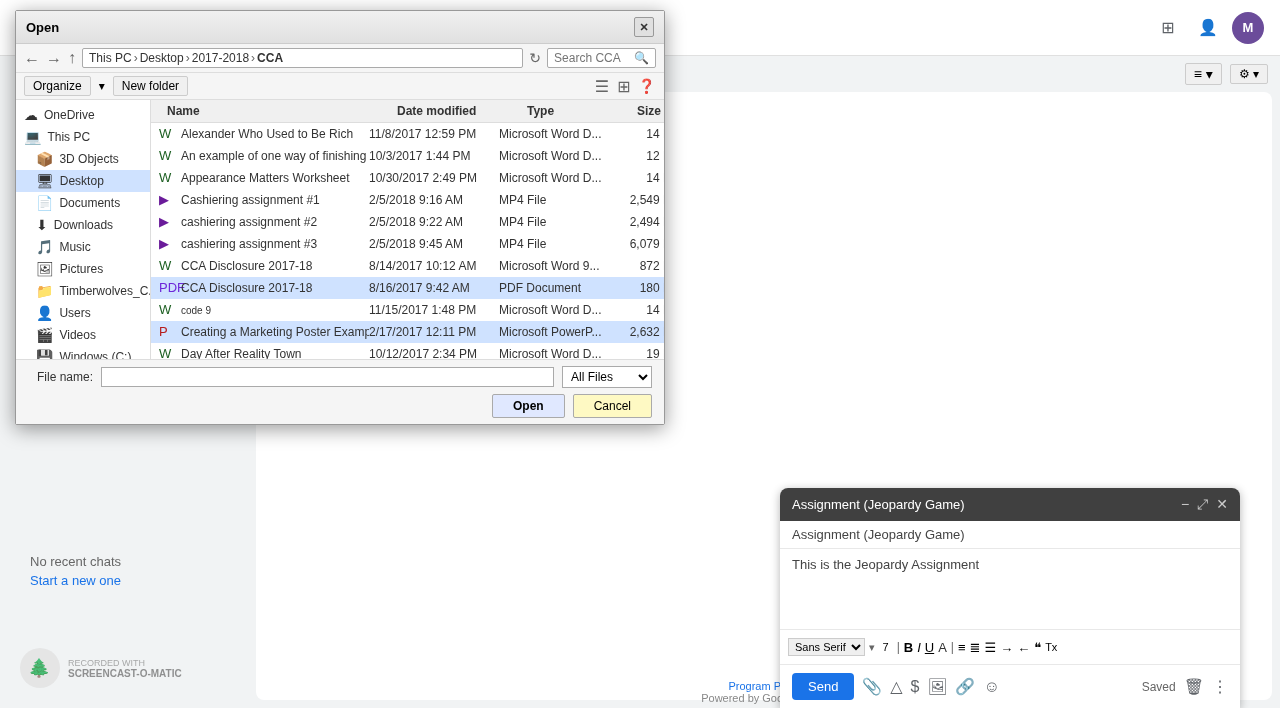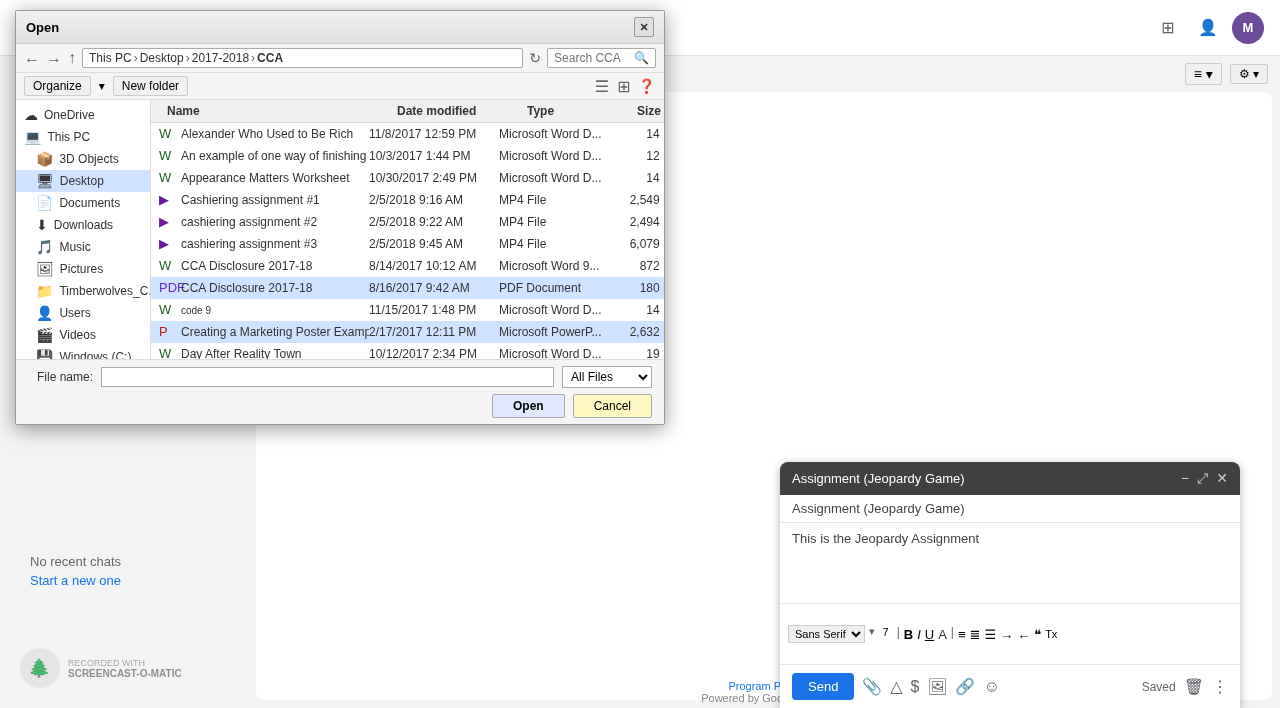--- a/index.html
+++ b/index.html
@@ -213,21 +213,21 @@
       <span class="compose-header-icon">✕</span>
     </div>
   </div>
   <div class="compose-field">
     <span>Assignment (Jeopardy Game)</span>
   </div>
   <div class="compose-body">
     <span>This is the Jeopardy Assignment</span>
   </div>
 
-  <div style="padding: 21px 8px; display:flex; gap:4px; border-top:1px solid #e8e8e8; font-size:12px;">
+  <div style="padding: 8px 8px; display:flex; align-items:center; gap:4px; border-top:1px solid #e8e8e8; font-size:12px;">
     <select style="font-size:11px; border:1px solid #ccc; padding:1px 2px;"><option>Sans Serif</option></select>
     <span style="color:#666; font-size:11px;">▾</span>
     <span style="font-size:11px; padding:1px 4px;">7</span>
     <span style="color:#666;">|</span>
     <button style="font-weight:bold; background:none; border:none; cursor:pointer; font-size:13px;">B</button>
     <button style="font-style:italic; background:none; border:none; cursor:pointer; font-size:13px;">I</button>
     <button style="text-decoration:underline; background:none; border:none; cursor:pointer; font-size:13px;">U</button>
     <button style="background:none; border:none; cursor:pointer; font-size:13px; color:#333;">A</button>
     <span style="color:#666;">|</span>
     <button style="background:none; border:none; cursor:pointer; font-size:13px;">≡</button>

